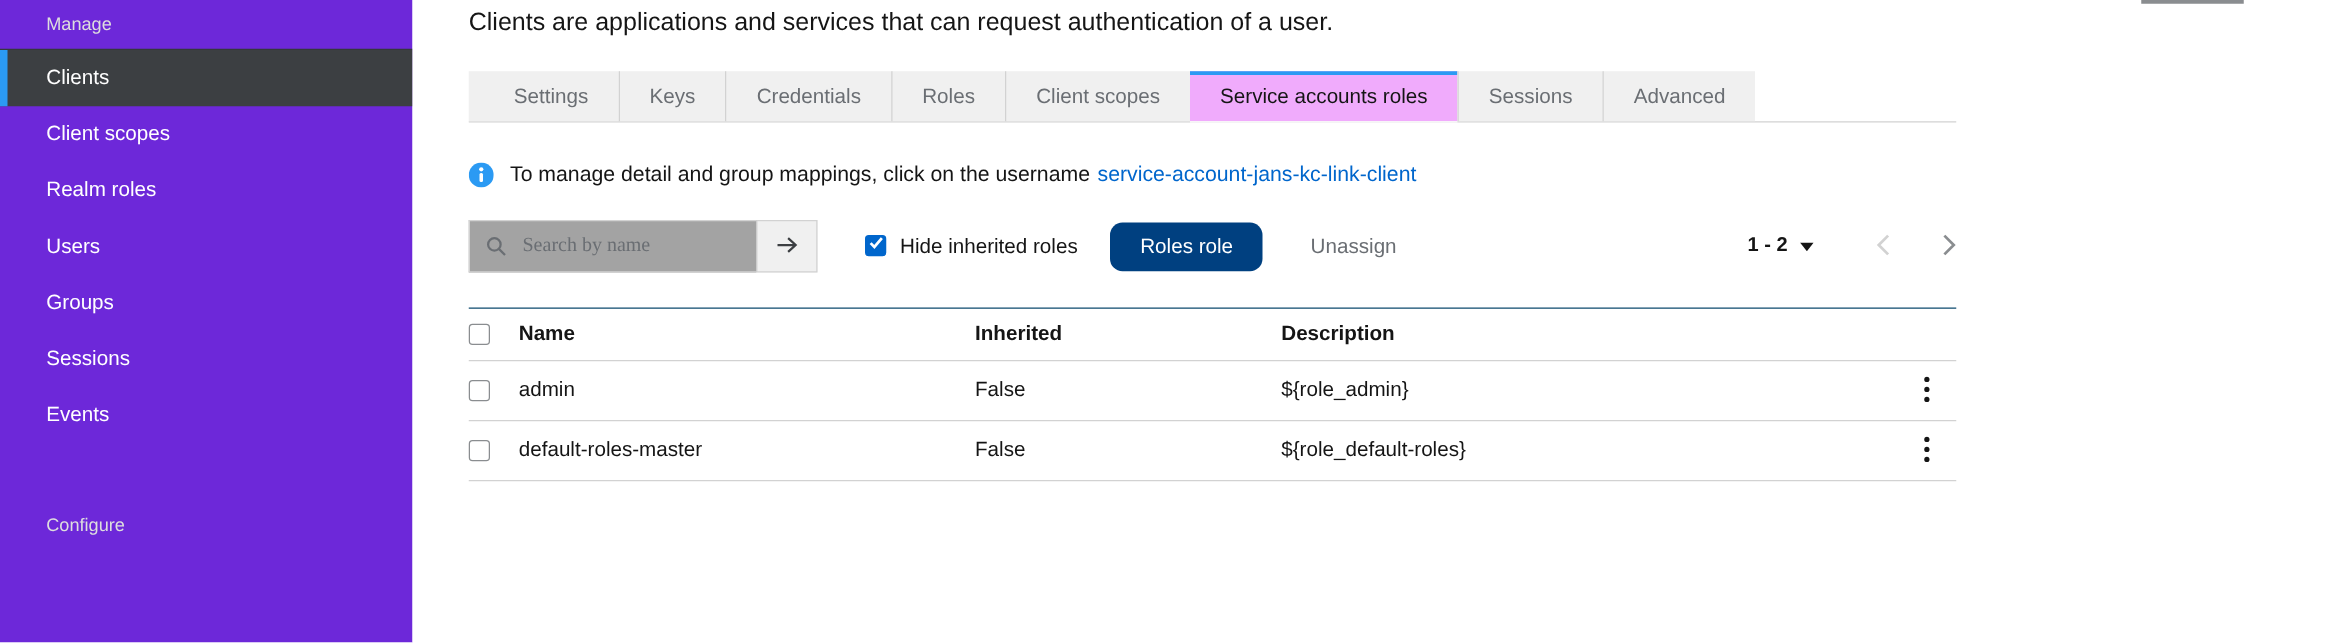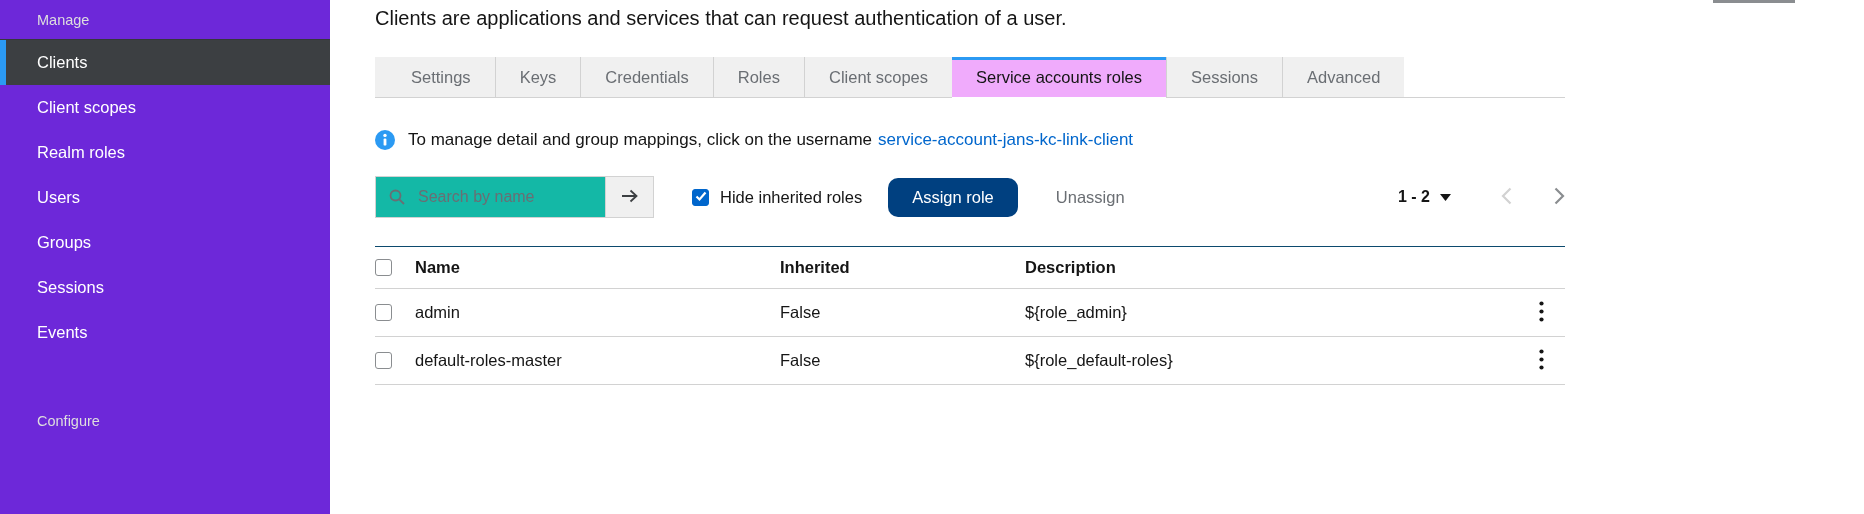--- a/index.html
+++ b/index.html
@@ -29,29 +29,29 @@
 
   
   .info-row { display:flex; align-items:center; margin-top:32px; font-size:17px; }
   .info-icon { width:20px; height:20px; flex-shrink:0; margin-right:13px; display:inline-flex; }
   .info-link { color:#0066cc; text-decoration:none; margin-left:6px; cursor:pointer; }
 
   
   .toolbar { display:flex; align-items:center; margin-top:26px; }
   .search-group { display:flex; }
   .search-box { position:relative; }
-  .search-input { width:230px; height:42px; border:1px solid #d2d2d2; border-right:none; padding:0 10px 0 42px; font-size:16px; font-family:Liberation Sans, sans-serif; color:#151515; outline:none; background:#14b8a6; }
+  .search-input { width:230px; height:42px; border:1px solid #d2d2d2; border-right:none; padding:0 10px 0 42px; font-size:16px; font-family:Liberation Serif, serif; color:#151515; outline:none; background:#a3a3a3; }
   .search-input::placeholder { color:#6a6e73; }
   .search-icon-wrap { position:absolute; left:14px; top:13px; display:inline-flex; }
   .search-submit { width:49px; height:42px; background:#f0f0f0; border:1px solid #d2d2d2; cursor:pointer; display:flex; align-items:center; justify-content:center; }
 
   .checkbox { width:17px; height:17px; border:1px solid #8a8d90; border-radius:3px; background:#fff; display:inline-flex; align-items:center; justify-content:center; cursor:pointer; flex-shrink:0; }
   .checkbox.checked { background:#0066cc; border-color:#0066cc; }
 
-  .hide-inherited { display:flex; align-items:center; margin-left:38px; }
+  .hide-inherited { display:flex; align-items:flex-start; margin-left:38px; }
   .hide-inherited label { font-size:16.5px; margin-left:11px; cursor:pointer; color:#151515; }
 
   .btn-primary { margin-left:26px; background:#004080; color:#fff; font-size:16.5px; font-family:inherit; border:none; border-radius:10px; padding:10px 24px; cursor:pointer; }
   .btn-unassign { margin-left:38px; background:none; border:none; font-size:16.5px; font-family:inherit; color:#6a6e73; cursor:default; }
 
   .pagination { margin-left:auto; display:flex; align-items:center; }
   .page-range { font-size:16px; font-weight:bold; color:#151515; }
   .caret { margin-left:10px; display:inline-flex; cursor:pointer; }
   .chev { background:none; border:none; cursor:pointer; padding:0; display:inline-flex; }
   .chev.prev { margin-left:50px; }
@@ -135,21 +135,21 @@
         <span class="checkbox checked">
           <span>
             <svg width="12" height="11" viewBox="0 0 12 11">
                 <path d="M1.5 5.5 L4.5 8.5 L10.5 1.5" fill="none" stroke="#fff" stroke-width="2.2"></path>
               </svg>
           </span>
         </span>
         <label>Hide inherited roles</label>
       </div>
 
-      <button class="btn-primary">Assign role</button>
+      <button class="btn-primary">Roles role</button>
       <button class="btn-unassign">Unassign</button>
 
       <div class="pagination">
         <span class="page-range">1 - 2</span>
         <span class="caret">
           <svg width="11" height="7" viewBox="0 0 11 7">
               <path d="M0 0 L11 0 L5.5 7 Z" fill="#151515"></path>
             </svg>
         </span>
         <button class="chev prev">

